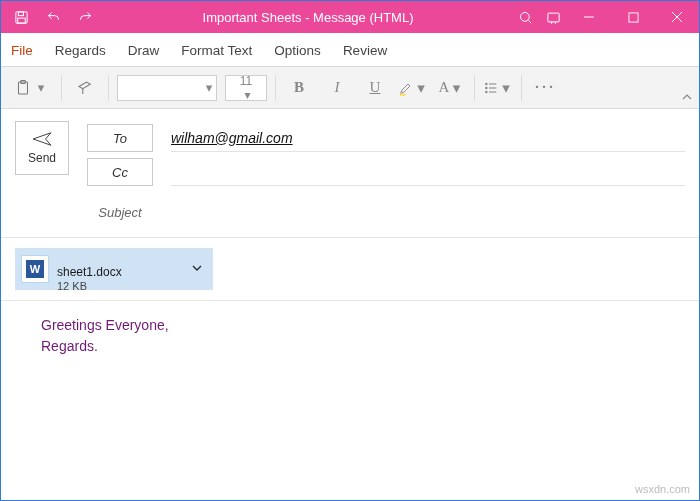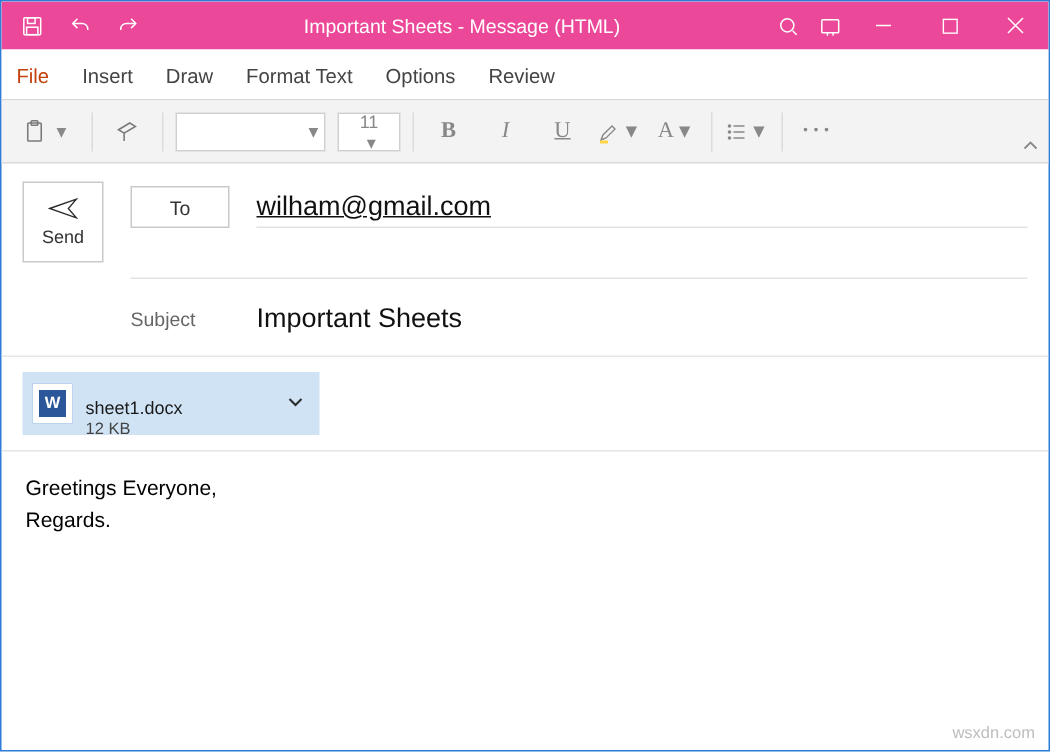--- a/index.html
+++ b/index.html
@@ -56,35 +56,35 @@
   .sep{width:1px;height:26px;background:#dcdcdc;}
   .fontbox,.sizebox{height:26px;border:1px solid #cfcfcf;background:#fff;display:flex;align-items:center;}
   .fontbox{width:100px;}
   .sizebox{width:42px;justify-content:center;color:#888;font-size:12px;flex-direction:column;}
   .dd{width:14px;display:flex;align-items:center;justify-content:center;color:#888;}
   .fmtbtn{width:30px;height:30px;display:flex;align-items:center;justify-content:center;color:#888;font-size:15px;font-family:"Times New Roman",serif;}
   .collapse{position:absolute;right:6px;bottom:2px;color:#888;}
   .compose{display:flex;padding:12px 14px 8px;gap:18px;border-bottom:1px solid #e5e5e5;}
   .sendbtn{width:54px;height:54px;border:1px solid #c9c9c9;display:flex;flex-direction:column;align-items:center;justify-content:center;gap:4px;font-size:12px;color:#333;}
   .sendbtn svg{stroke:#2b2b2b;fill:none;}
-  .fields{flex:1;display:flex;flex-direction:column;gap:0;}
+  .fields{flex:1;display:flex;flex-direction:column;gap:0;font-style:italic;}
   .row{display:flex;align-items:center;height:34px;}
   .rowbtn{width:66px;height:28px;border:1px solid #c9c9c9;display:flex;align-items:center;justify-content:center;font-size:13px;color:#333;margin-right:18px;}
-  .rowlabel{width:66px;font-size:13px;color:#666;margin-right:18px;}
-  .rowval{flex:1;border-bottom:1px solid #e2e2e2;height:28px;display:flex;align-items:center;font-size:18px;color:#111;text-align:right;}
+  .rowlabel{width:66px;text-align:center;font-size:13px;color:#666;margin-right:18px;}
+  .rowval{flex:1;border-bottom:1px solid #e2e2e2;height:28px;display:flex;align-items:center;font-size:14px;color:#111;text-align:right;}
   .rowval.underline span{text-decoration:underline;}
   .attachments{display:flex;padding:10px 14px;border-bottom:1px solid #e5e5e5;}
   .attach{width:198px;height:42px;background:#cfe3f5;display:flex;align-items:center;padding:0 6px;gap:8px;}
   .wordicon{width:28px;height:28px;background:#fff;border:1px solid #bcd5ee;display:flex;align-items:center;justify-content:center;}
   .wordicon .w{width:18px;height:18px;background:#2b579a;color:#fff;font-size:11px;font-weight:700;display:flex;align-items:center;justify-content:center;}
   .attach-text{flex:1;display:flex;flex-direction:column;line-height:1.15;}
   .attach-name{font-size:12px;color:#1a1a1a;margin-top:20px;}
   .attach-size{font-size:11px;color:#444;}
   .attach-dd{width:16px;color:#2b2b2b;}
-  .body{padding:14px 16px;font-size:14px;color:#000000;line-height:1.5;}
+  .body{padding:14px 16px;font-size:14px;color:#701a75;line-height:1.5;margin-left:24px;}
   .watermark{position:fixed;bottom:6px;right:10px;color:#bdbdbd;font-size:11px;}
 </style>
 </head>
 <body>
 
 <div class="titlebar">
   <div class="tb-left">
     <div class="tb-icon">
       <svg width="15" height="15" viewBox="0 0 24 24" fill="none" stroke-width="1.6">
           <rect x="3" y="3" width="18" height="18" rx="1"></rect>
@@ -135,21 +135,21 @@
     <div class="winbtn close">
       <svg width="12" height="12" viewBox="0 0 12 12" stroke-width="1">
           <path d="M1 1l10 10M11 1L1 11"></path>
         </svg>
     </div>
   </div>
 </div>
 
 <div class="ribbon-tabs">
   <div class="ribbon-tab file">File</div>
-  <div class="ribbon-tab">Insert</div>
+  <div class="ribbon-tab">Regards</div>
   <div class="ribbon-tab">Draw</div>
   <div class="ribbon-tab">Format Text</div>
   <div class="ribbon-tab">Options</div>
   <div class="ribbon-tab">Review</div>
 </div>
 
 <div class="ribbon-bar">
   <div class="rbtn" style="gap:2px;">
     <svg width="18" height="18" viewBox="0 0 24 24" fill="none" stroke-width="1.4">
         <rect x="6" y="4" width="12" height="16" rx="1"></rect>
@@ -217,29 +217,27 @@
     <span>Send</span>
   </div>
   <div class="fields">
     <div class="row">
       <div class="rowbtn">To</div>
       <div class="rowval underline">
           <span>wilham@gmail.com</span>
         </div>
     </div>
     <div class="row">
+      <div class="rowbtn">Cc</div>
       <div class="rowval">
           <span></span>
         </div>
     </div>
     <div class="row" style="margin-top:6px;">
       <div class="rowlabel">Subject</div>
-      <div class="rowval" style="border-bottom:none;">
-          <span>Important Sheets</span>
-        </div>
     </div>
   </div>
 </div>
 
 <div class="attachments">
   <div class="attach">
     <div class="wordicon">
       <div class="w">W</div>
     </div>
     <div class="attach-text">

